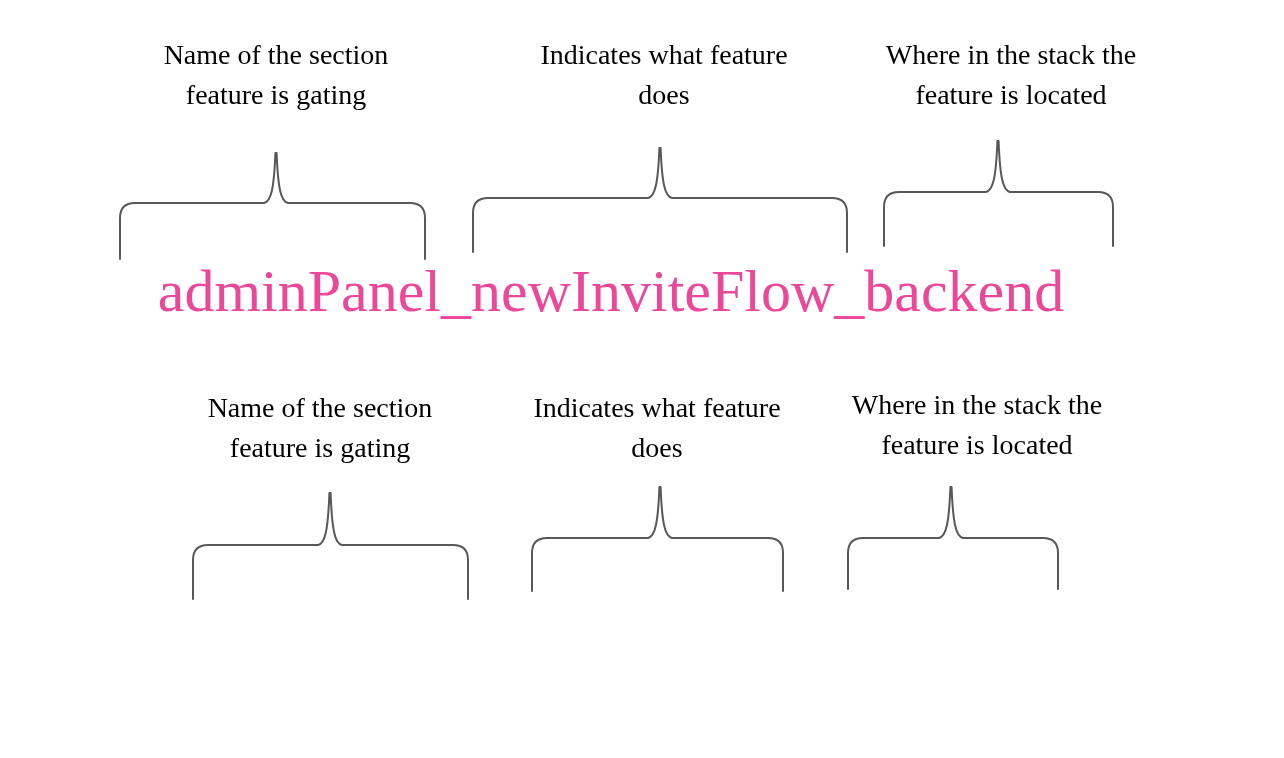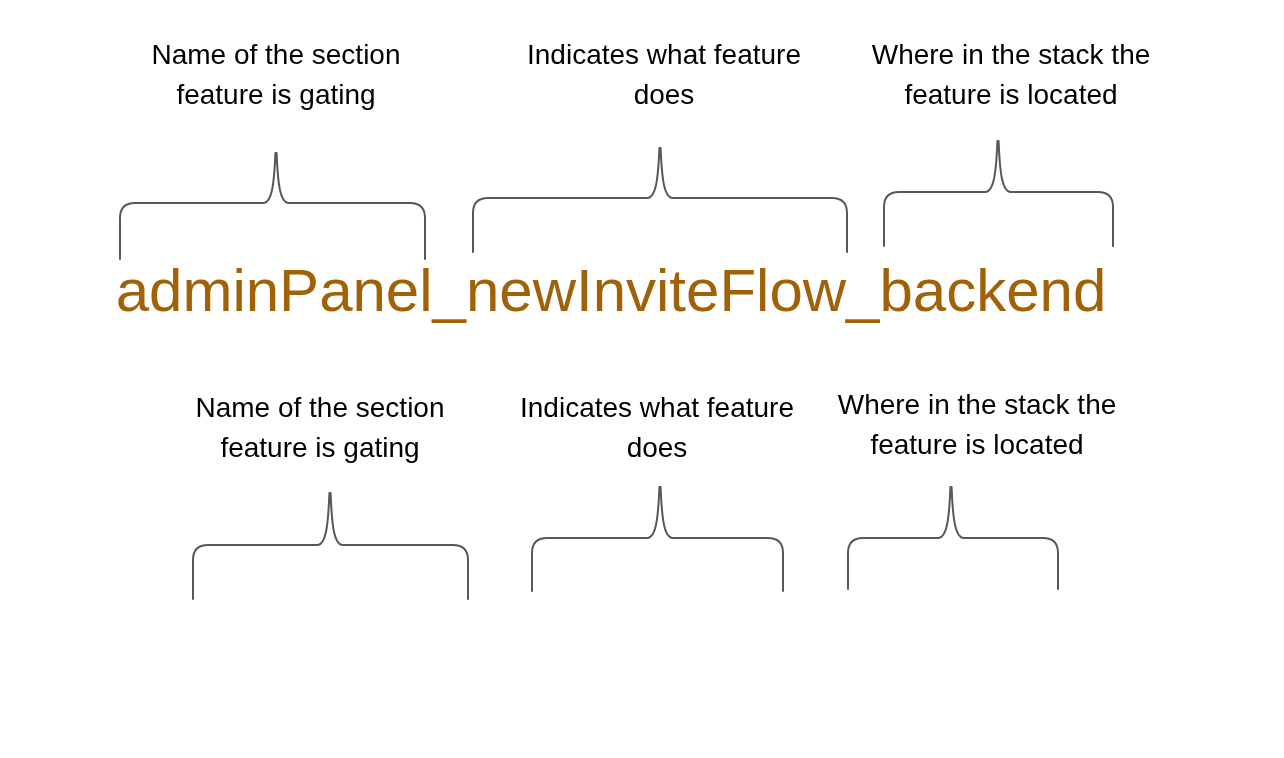--- a/index.html
+++ b/index.html
@@ -6,40 +6,40 @@
     margin: 0;
     padding: 0;
     background: #ffffff;
   }
   .canvas {
     position: relative;
     width: 1284px;
     height: 758px;
     background: #ffffff;
     overflow: hidden;
-    font-family: Liberation Sans, sans-serif;
+    font-family: Liberation Serif, serif;
     color: #000000;
   }
   .annotation-label {
     position: absolute;
     width: 340px;
     text-align: center;
     font-size: 28px;
     line-height: 40px;
     color: #000000;
     white-space: nowrap;
   }
   .annotation-label span { display: block; }
   .flag-name {
     position: absolute;
     width: 1100px;
     text-align: center;
     font-size: 60px;
     line-height: 72px;
-    color: #a16207;
+    color: #ec4899;
     white-space: nowrap;
   }
   .brace {
     position: absolute;
     overflow: visible;
   }
 </style>
 </head>
 <body>
 

